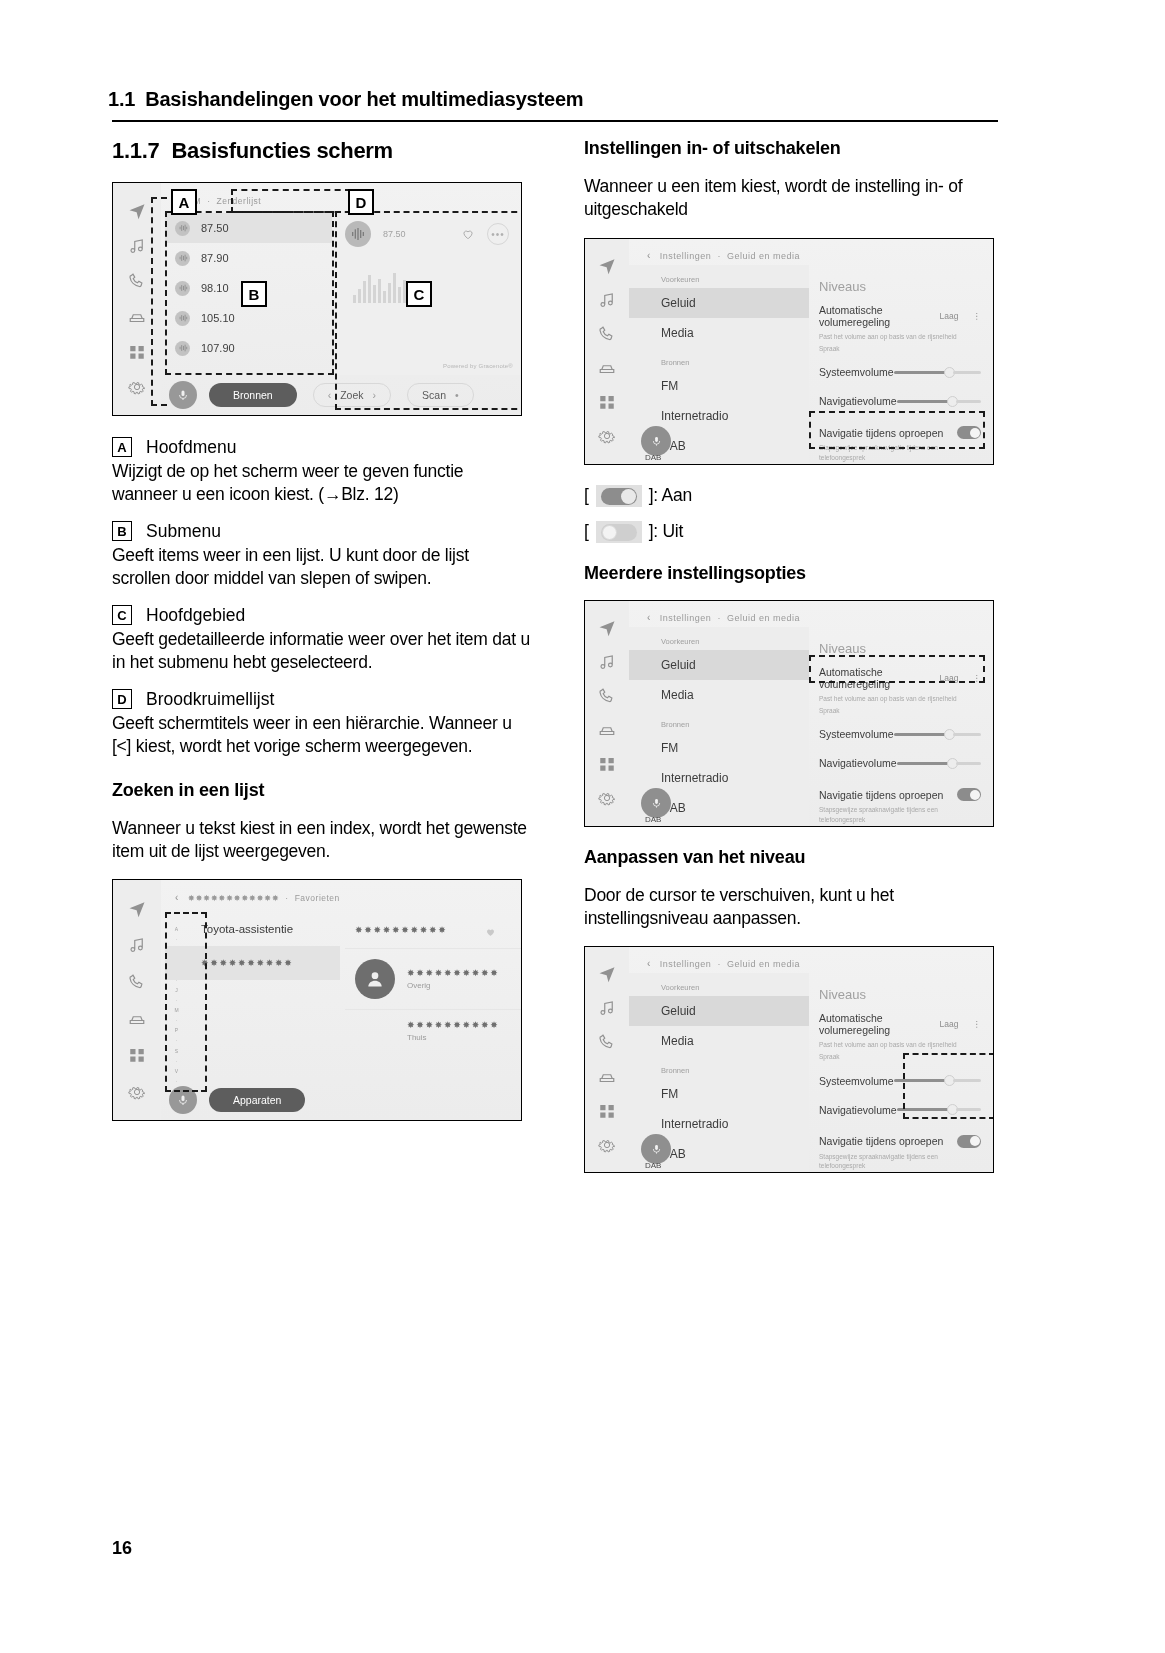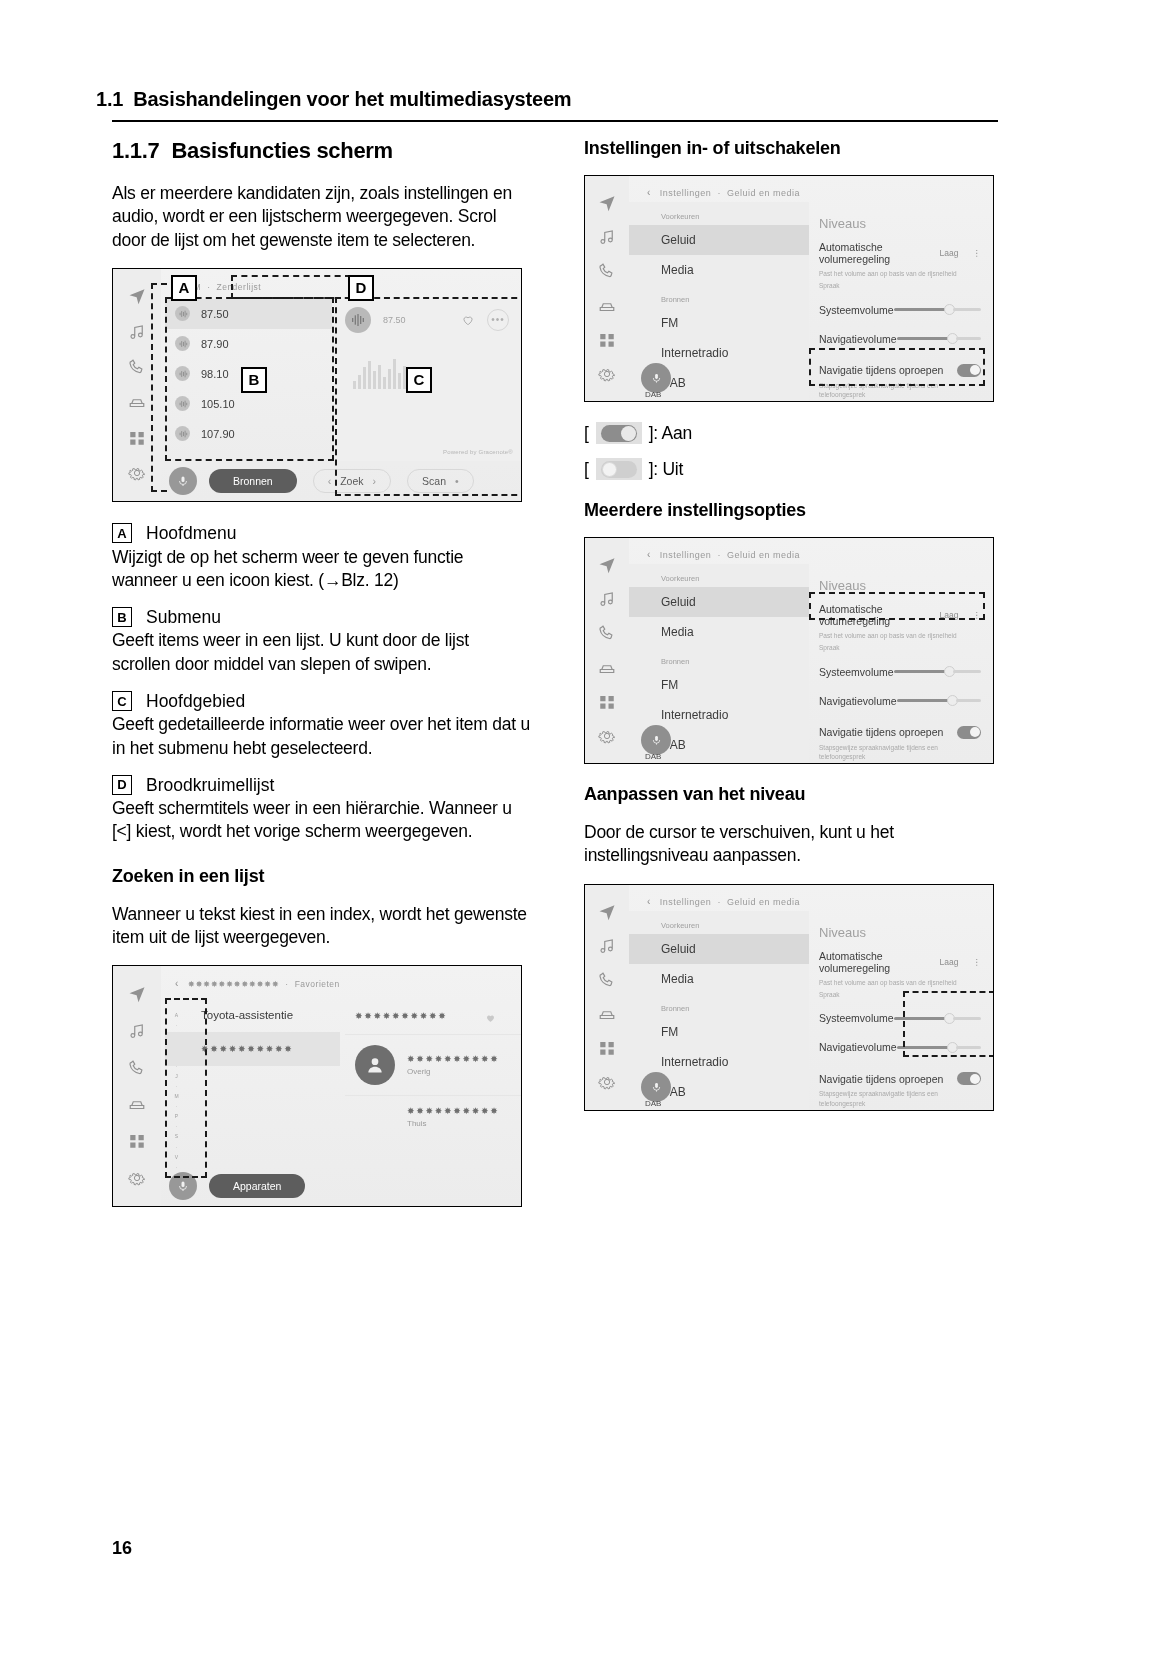--- a/index.html
+++ b/index.html
@@ -15,21 +15,21 @@
   }
   .page {
     position: absolute;
     left: 0; top: 0;
     width: 1165px; height: 1653px;
   }
 
   
   .hdr {
     position: absolute;
-    left: 96px; top: 88px; width: 886px;
+    left: 108px; top: 88px; width: 886px;
   }
   .hdr-title {
     font-size: 20px;
     font-weight: bold;
     letter-spacing: -0.2px;
     white-space: nowrap;
   }
   .hdr-num { margin-right: 10px; }
   .hdr-rule {
     position: absolute;
@@ -355,21 +355,20 @@
     </div>
   </div>
   <div class="hdr-rule"></div>
 
   <div class="col-left">
 
     <h2 class="sec">
       <span class="secnum">1.1.7</span><span>Basisfuncties scherm</span>
     </h2>
 
-    <p class="body">Als er meerdere kandidaten zijn, zoals instellingen en audio, wordt er een lijstscherm weergegeven. Scrol door de lijst om het gewenste item te selecteren.</p>
 
     <div class="figure" id="fig-radio">
       <div class="dev">
 
         <div class="railbar">
           <span class="rail-ico">
               <svg viewBox="0 0 24 24">
                 <path d="M2 11l20-8-8 20-2.5-9.5L2 11z"></path>
               </svg>
             </span>
@@ -686,20 +685,21 @@
 
         <div class="dash" style="left:52px; top:32px; width:38px; height:176px;"></div>
       </div>
     </div>
 
   </div>
 
   <div class="col-right">
 
     <h3 class="sub">Instellingen in- of uitschakelen</h3>
+    <p class="body">Wanneer u een item kiest, wordt de instelling in- of uitgeschakeld</p>
 
     <div class="figure fig-set">
       <div class="dev">
         <div class="railbar" style="width:44px">
           <span class="rail-ico">
               <svg viewBox="0 0 24 24">
                 <path d="M2 11l20-8-8 20-2.5-9.5L2 11z"></path>
               </svg>
             </span>
           <span class="rail-ico">

